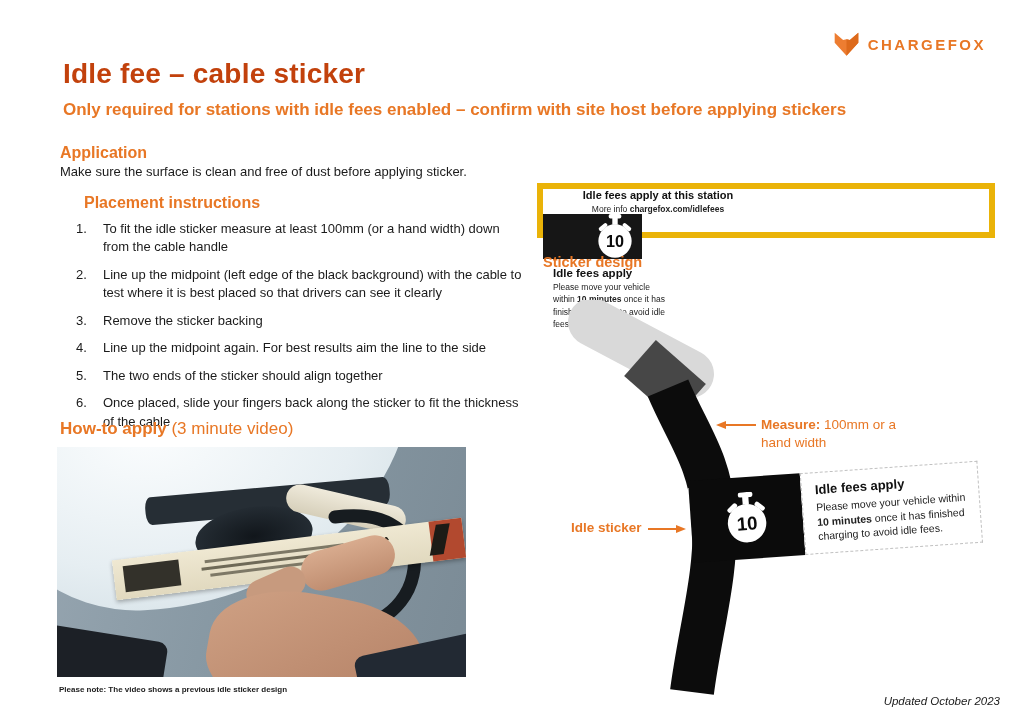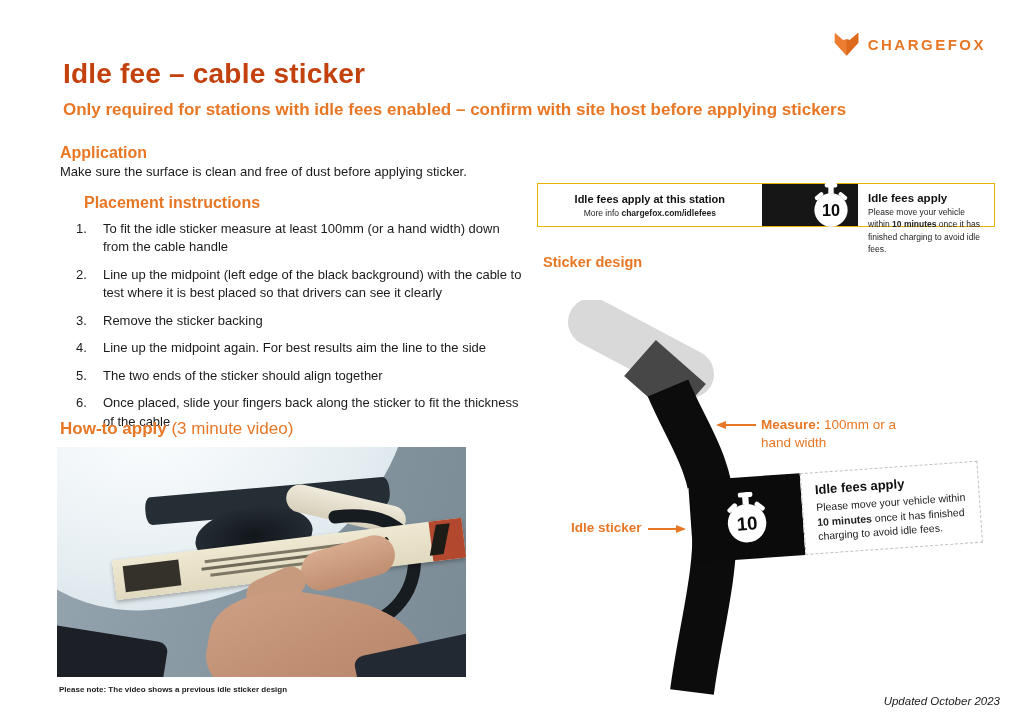--- a/index.html
+++ b/index.html
@@ -55,22 +55,22 @@
              background:linear-gradient(#d8ab8e,#c08e71); transform:rotate(-16deg); }
   .v-finger { left:188px; top:126px; width:62px; height:30px; border-radius:15px; background:#c79a7e; transform:rotate(-24deg); }
   .v-hand { left:150px; top:148px; width:215px; height:125px; border-radius:45% 40% 30% 40%;
             background:linear-gradient(145deg,#d0a285,#b07c61); transform:rotate(10deg); }
   .v-sleeve-l { left:-18px; top:186px; width:125px; height:70px; background:#1c2026; border-radius:10px; transform:rotate(9deg); }
   .v-sleeve-r { right:-28px; top:196px; width:135px; height:72px; background:#222933; border-radius:10px; transform:rotate(-12deg); }
 
   .video-note { position:absolute; left:59px; top:685px; font-size:8px; font-weight:bold; }
 
   
-  .design-box { position:absolute; left:537px; top:183px; width:458px; height:44px;
-                border:1px solid #eab308; background:#fff; display:flex; }
+  .design-box { position:absolute; left:537px; top:183px; width:458px; height:55px;
+                border:6px solid #eab308; background:#fff; display:flex;flex-direction:column; }
   .db-left { width:230px; display:flex; flex-direction:column; justify-content:center; align-items:center; text-align:center; }
   .db-left-title { font-size:11px; font-weight:bold; color:#111; }
   .db-left-info { font-size:8.5px; color:#222; margin-top:3px; }
   .db-left-info .bold { font-weight:bold; }
   .db-black { width:99px; background:#161616; display:flex; align-items:center; justify-content:flex-end; padding-right:7px; }
   .db-right { flex:1; padding:8px 6px 6px 10px; }
   .db-right-title { font-size:11.5px; font-weight:bold; color:#111; }
   .db-right-body { font-size:8.5px; line-height:1.45; color:#222; margin-top:2px; width:120px; }
   .db-right-body .bold { font-weight:bold; }
   .design-caption { position:absolute; left:543px; top:254px; font-size:14.5px; font-weight:bold; color:#E87725; }

